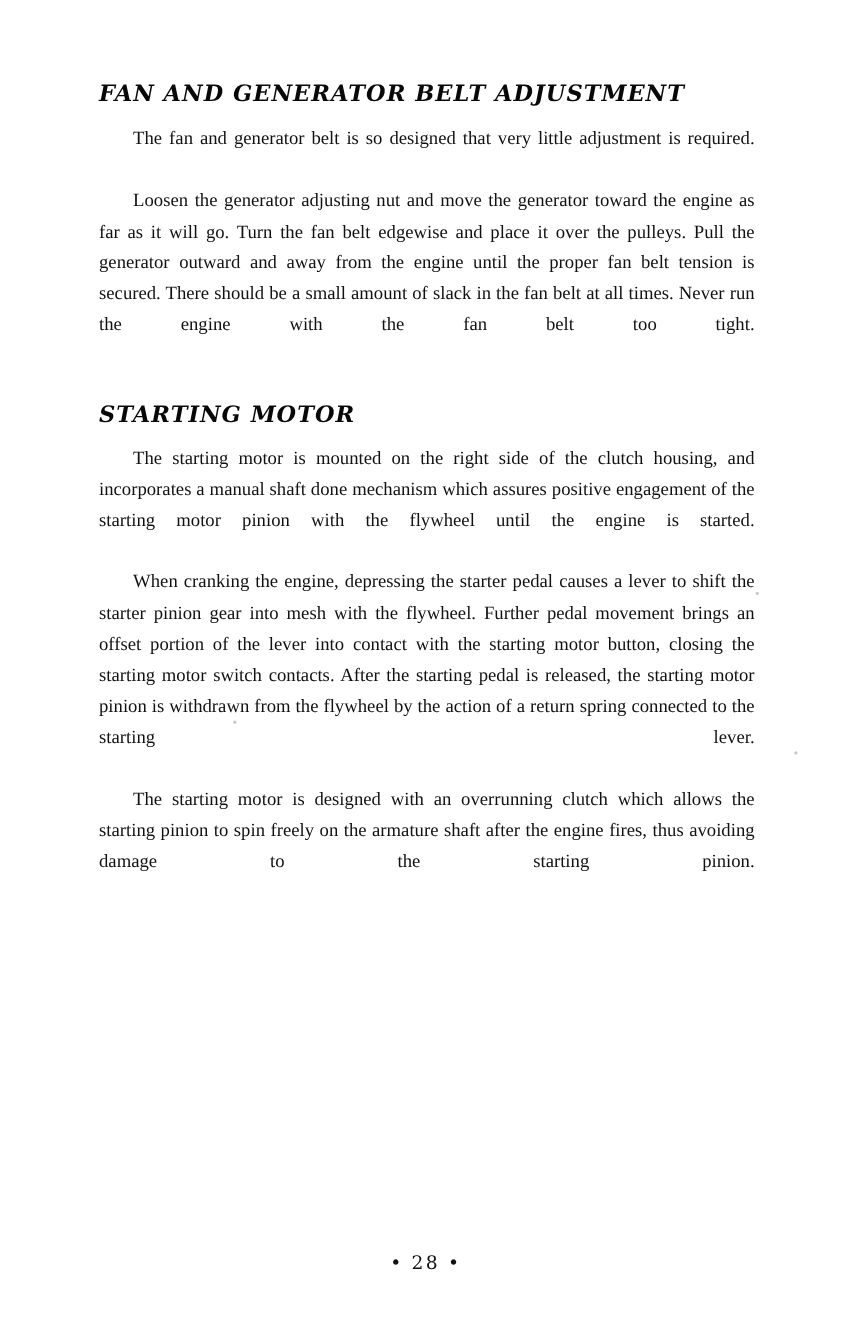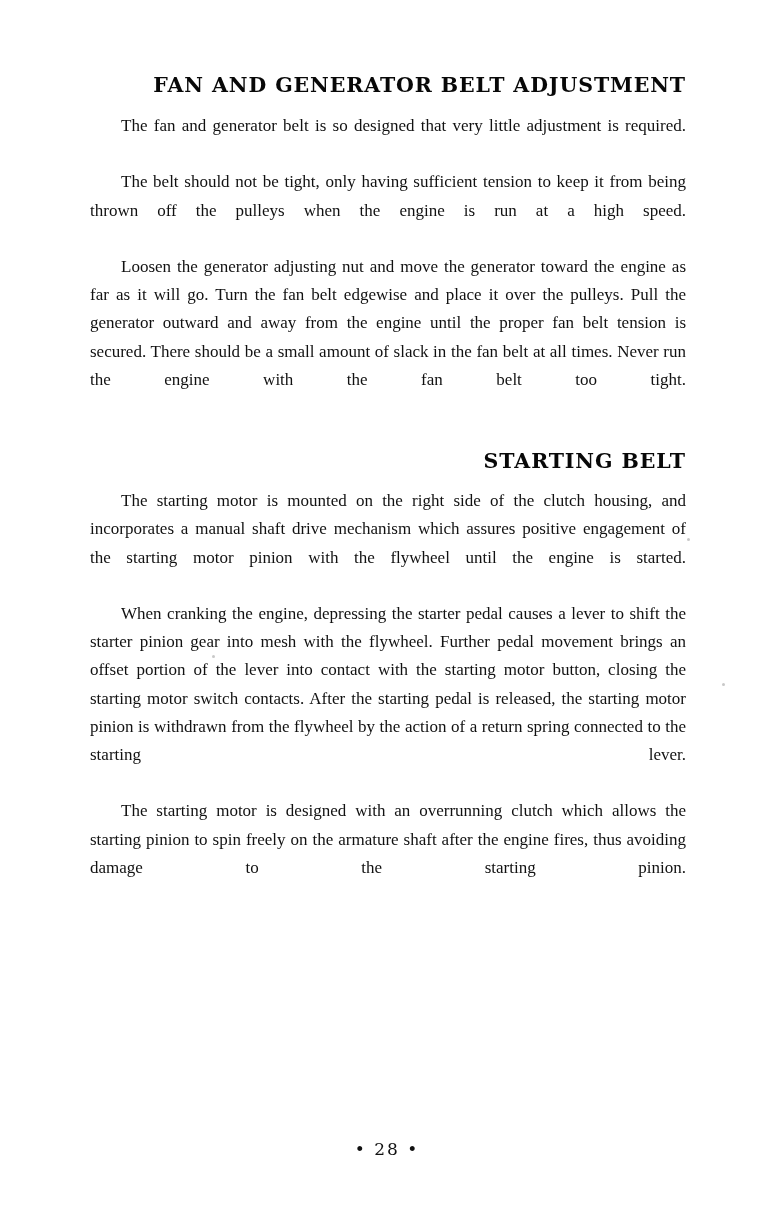--- a/index.html
+++ b/index.html
@@ -32,23 +32,24 @@
     width: 596px;
   }
 
   
   .heading {
     font-family: "DejaVu Serif", "Liberation Serif", serif;
     font-weight: 700;
     font-size: 20.5px;
     line-height: 26px;
     letter-spacing: 0.9px;
-    text-align: right;
+    text-align: left;
     color: #080808;
     white-space: nowrap;
+    font-style: italic;
   }
   .heading-1 { margin: 0 0 14px 0; }
   .heading-2 { margin: 26px 0 14px 0; }
   .heading-3 { margin: 26px 0 13px 0; }
 
   
   .speck {
     position: absolute;
     background: #2a2a2a;
     border-radius: 50%;
@@ -104,28 +105,27 @@
 
   <span class="artifact" style="left:687px; top:538px; width:3px; height:3px;"></span>
   <span class="artifact" style="left:722px; top:683px; width:3px; height:3px;"></span>
   <span class="artifact" style="left:212px; top:655px; width:3px; height:3px;"></span>
 
   <div class="column">
 
     <h2 class="heading heading-1">FAN AND GENERATOR BELT ADJUSTMENT</h2>
 
     <p class="para">The fan and generator belt is so designed that very little adjustment is required.</p>
-    <p class="para">The belt should not be tight, only having sufficient tension to keep it from being thrown off the pulleys when the engine is run at a high speed.</p>
 
 
     <p class="para">Loosen the generator adjusting nut and move the generator toward the engine as far as it will go. Turn the fan belt edgewise and place it over the pulleys. Pull the generator outward and away from the engine until the proper fan belt tension is secured. There should be a small amount of slack in the fan belt at all times. Never run the engine with the fan belt too tight.</p>
 
-    <h2 class="heading heading-3">STARTING BELT</h2>
+    <h2 class="heading heading-3">STARTING MOTOR</h2>
 
-    <p class="para">The starting motor is mounted on the right side of the clutch housing, and incorporates a manual shaft drive mechanism which assures positive engagement of the starting motor pinion with the flywheel until the engine is started.</p>
+    <p class="para">The starting motor is mounted on the right side of the clutch housing, and incorporates a manual shaft done mechanism which assures positive engagement of the starting motor pinion with the flywheel until the engine is started.</p>
     <p class="para">When cranking the engine, depressing the starter pedal causes a lever to shift the starter pinion gear into mesh with the flywheel. Further pedal movement brings an offset portion of the lever into contact with the starting motor button, closing the starting motor switch contacts. After the starting pedal is released, the starting motor pinion is withdrawn from the flywheel by the action of a return spring connected to the starting lever.</p>
     <p class="para">The starting motor is designed with an overrunning clutch which allows the starting pinion to spin freely on the armature shaft after the engine fires, thus avoiding damage to the starting pinion.</p>
 
   </div>
 
   <div class="folio">• 28 •</div>
 
 </div>
 
 </body></html>

